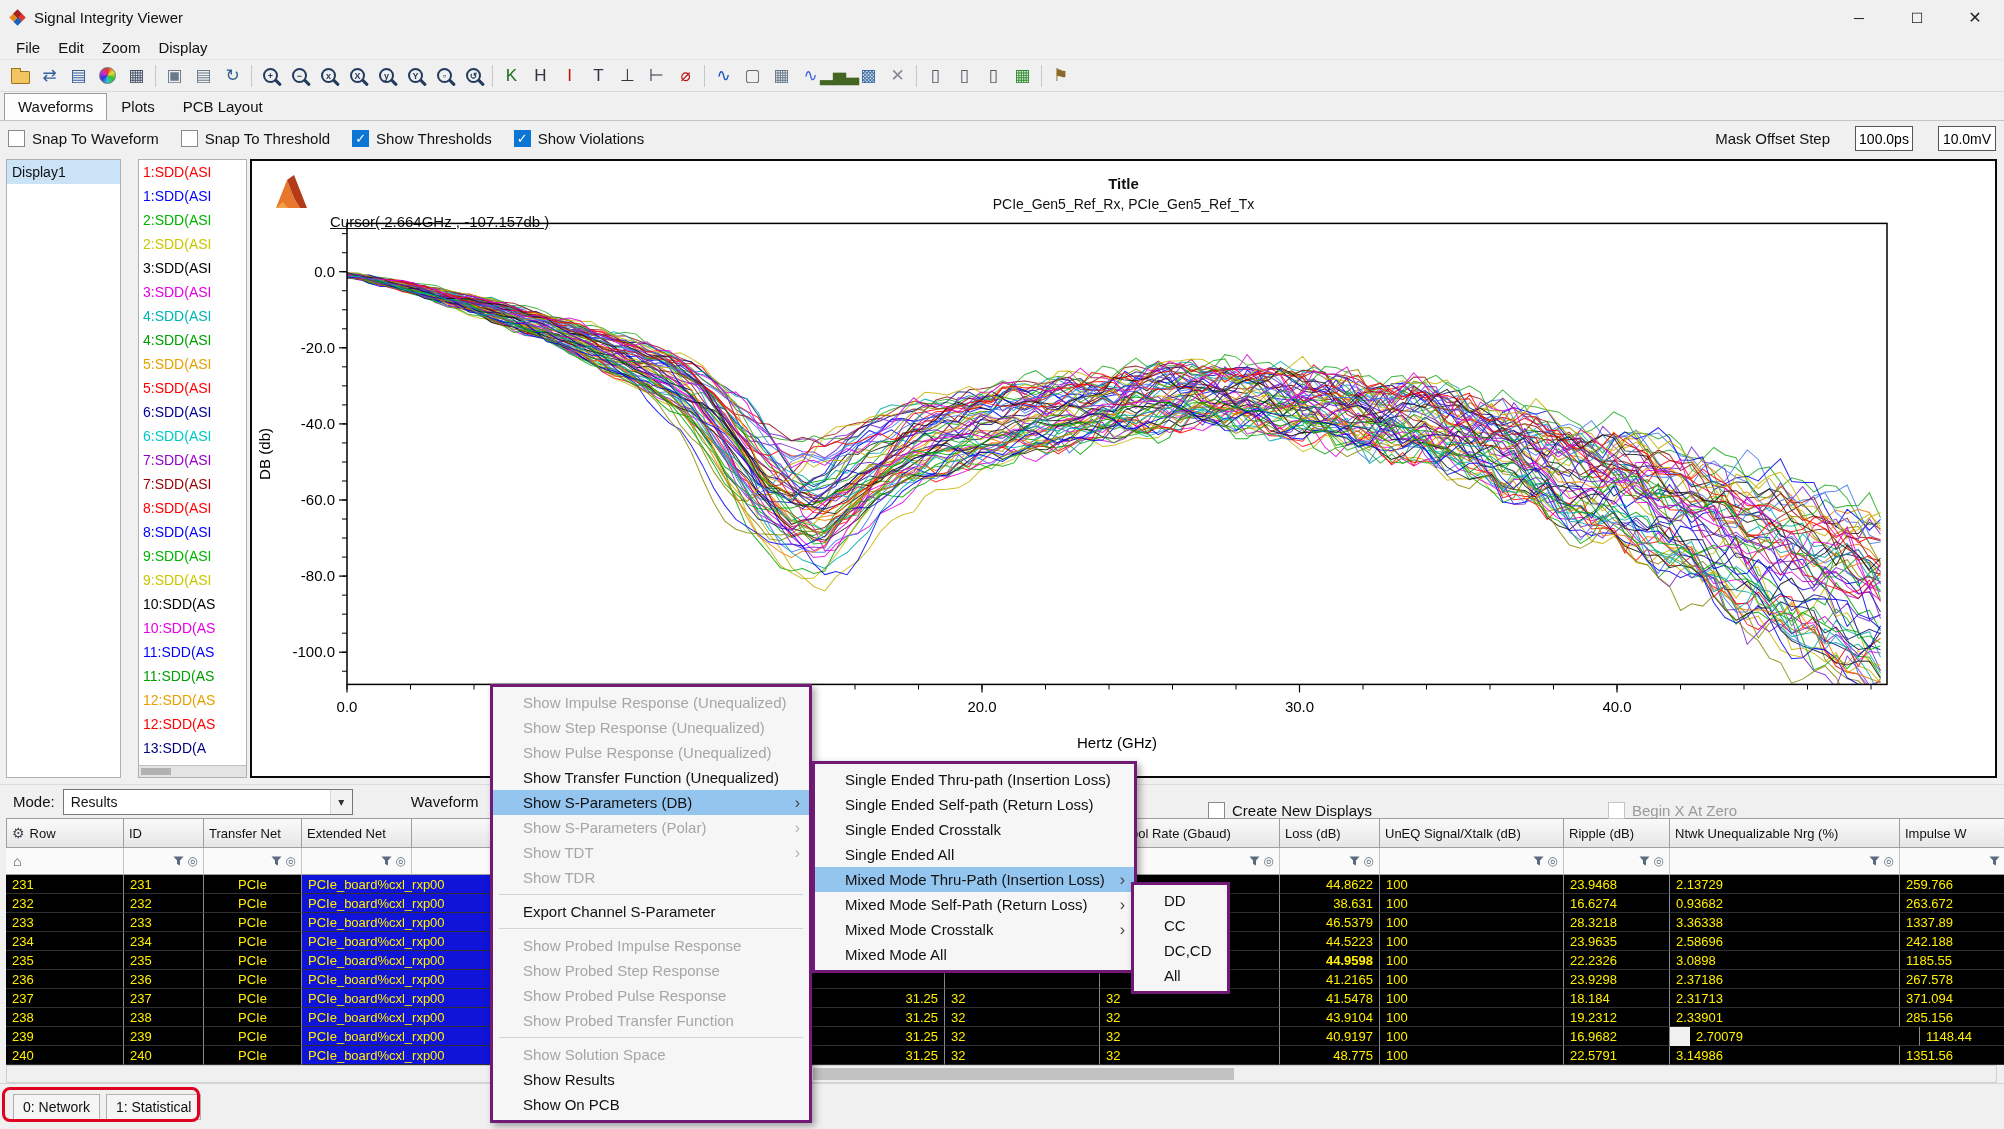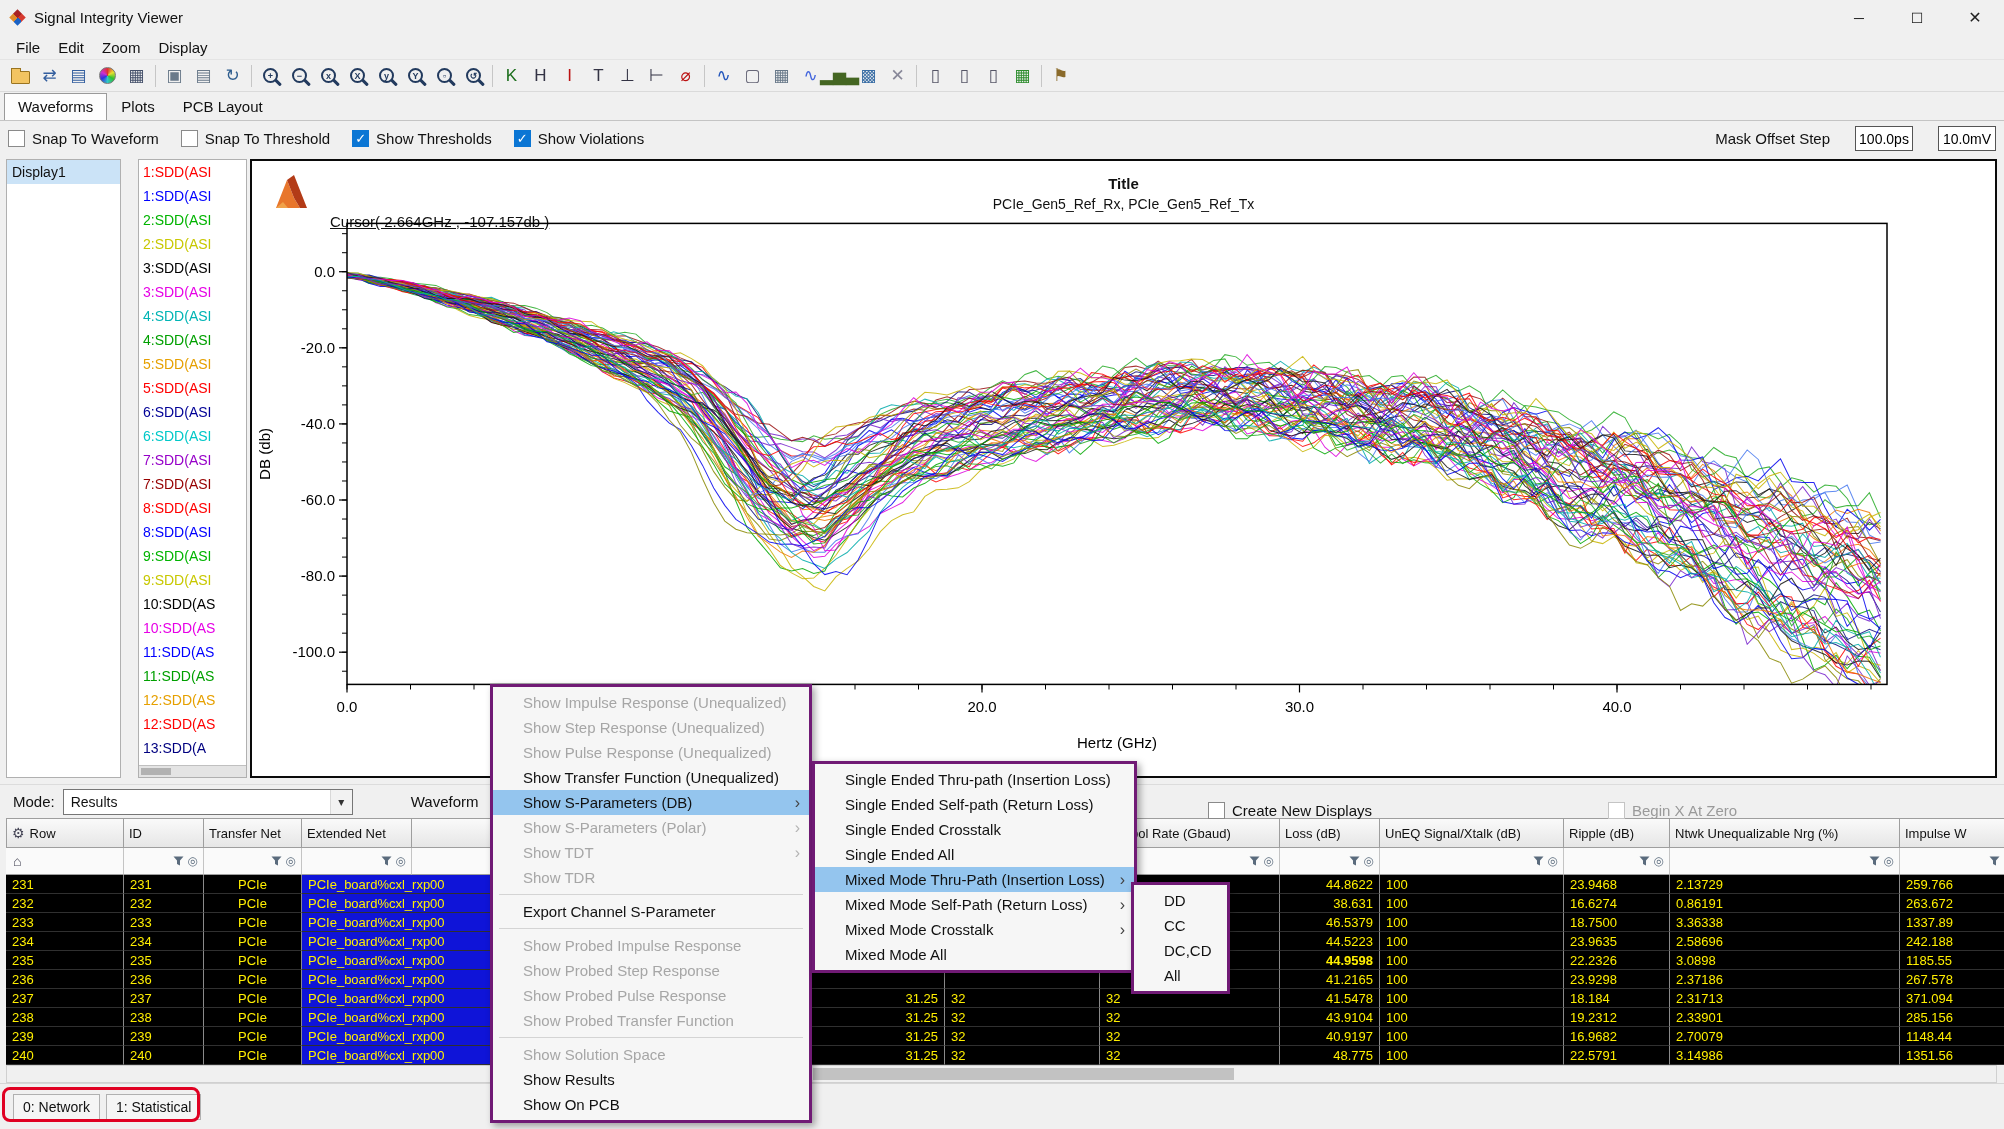--- a/index.html
+++ b/index.html
@@ -665,35 +665,35 @@
           <div class="td" style="width: 80px;">232</div>
           <div class="td center" style="width: 98px;">PCIe</div>
           <div class="td blue ovf" style="width: 110px;">PCIe_board%cxl_rxp00</div>
           <div class="td blue" style="width: 158px;"></div>
           <div class="td right" style="width: 375px;"></div>
           <div class="td" style="width: 155px;"></div>
           <div class="td" style="width: 180px;"></div>
           <div class="td right" style="width: 100px;">38.631</div>
           <div class="td" style="width: 184px;">100</div>
           <div class="td" style="width: 106px;">16.6274</div>
-          <div class="td" style="width: 230px;">0.86191</div>
+          <div class="td" style="width: 230px;">0.93682</div>
           <div class="td" style="width: 120px;">263.672</div>
         </div>
         <div class="trow">
           <div class="td" style="width: 118px;">233</div>
           <div class="td" style="width: 80px;">233</div>
           <div class="td center" style="width: 98px;">PCIe</div>
           <div class="td blue ovf" style="width: 110px;">PCIe_board%cxl_rxp00</div>
           <div class="td blue" style="width: 158px;"></div>
           <div class="td right" style="width: 375px;"></div>
           <div class="td" style="width: 155px;"></div>
           <div class="td" style="width: 180px;"></div>
           <div class="td right" style="width: 100px;">46.5379</div>
           <div class="td" style="width: 184px;">100</div>
-          <div class="td" style="width: 106px;">18.7500</div>
+          <div class="td" style="width: 106px;">28.3218</div>
           <div class="td" style="width: 230px;">3.36338</div>
           <div class="td" style="width: 120px;">1337.89</div>
         </div>
         <div class="trow">
           <div class="td" style="width: 118px;">234</div>
           <div class="td" style="width: 80px;">234</div>
           <div class="td center" style="width: 98px;">PCIe</div>
           <div class="td blue ovf" style="width: 110px;">PCIe_board%cxl_rxp00</div>
           <div class="td blue" style="width: 158px;"></div>
           <div class="td right" style="width: 375px;"></div>
@@ -770,21 +770,21 @@
           <div class="td" style="width: 80px;">239</div>
           <div class="td center" style="width: 98px;">PCIe</div>
           <div class="td blue ovf" style="width: 110px;">PCIe_board%cxl_rxp00</div>
           <div class="td blue" style="width: 158px;"></div>
           <div class="td right" style="width: 375px;">31.25</div>
           <div class="td" style="width: 155px;">32</div>
           <div class="td" style="width: 180px;">32</div>
           <div class="td right" style="width: 100px;">40.9197</div>
           <div class="td" style="width: 184px;">100</div>
           <div class="td" style="width: 106px;">16.9682</div>
-          <div class="td" style="width: 230px;">2.70079</div>
+          <div class="td" style="width: 230px; margin-left: 20px;">2.70079</div>
           <div class="td" style="width: 120px;">1148.44</div>
         </div>
         <div class="trow">
           <div class="td" style="width: 118px;">240</div>
           <div class="td" style="width: 80px;">240</div>
           <div class="td center" style="width: 98px;">PCIe</div>
           <div class="td blue ovf" style="width: 110px;">PCIe_board%cxl_rxp00</div>
           <div class="td blue" style="width: 158px;"></div>
           <div class="td right" style="width: 375px;">31.25</div>
           <div class="td" style="width: 155px;">32</div>

